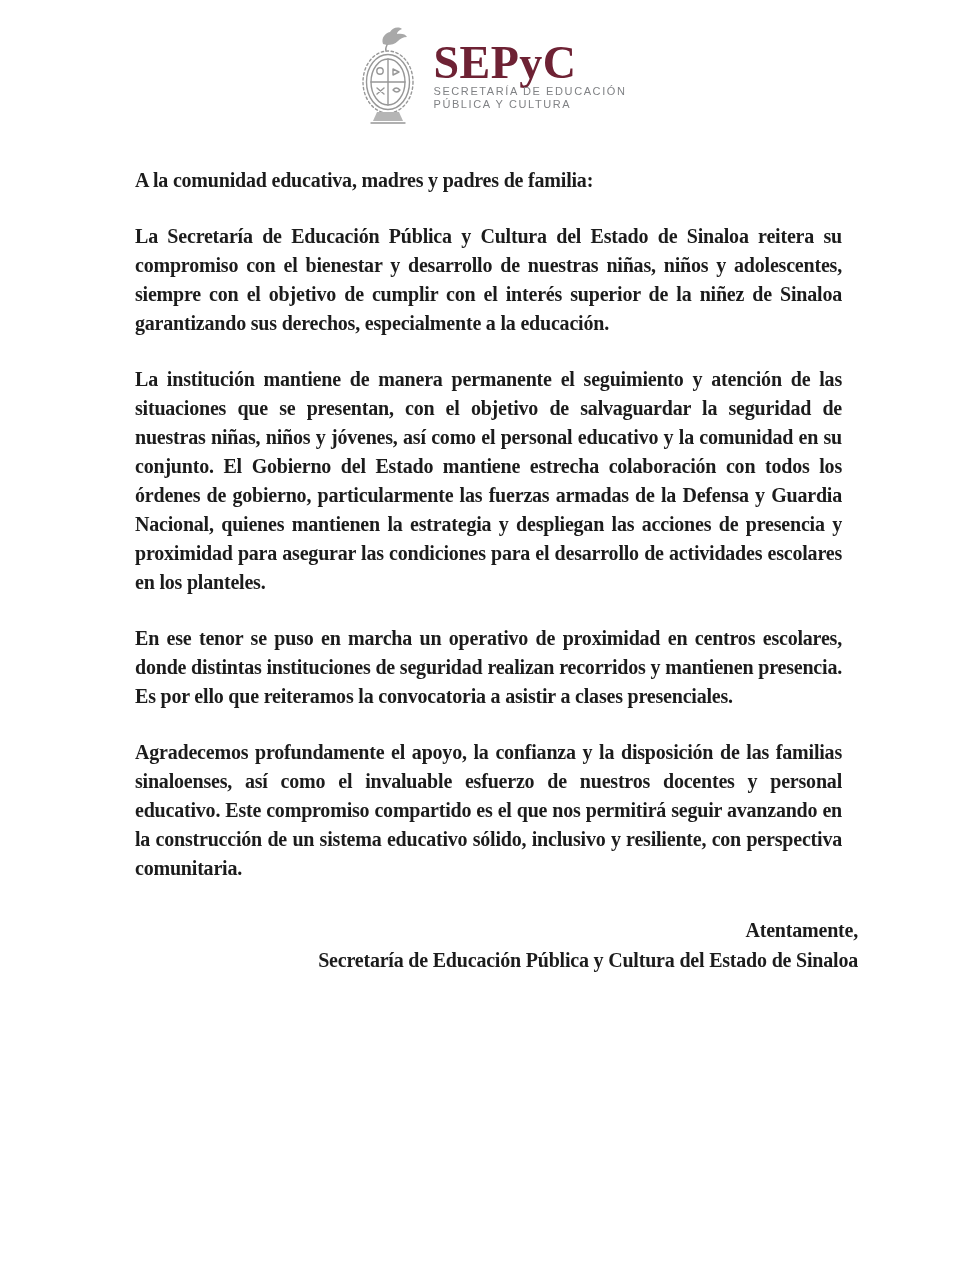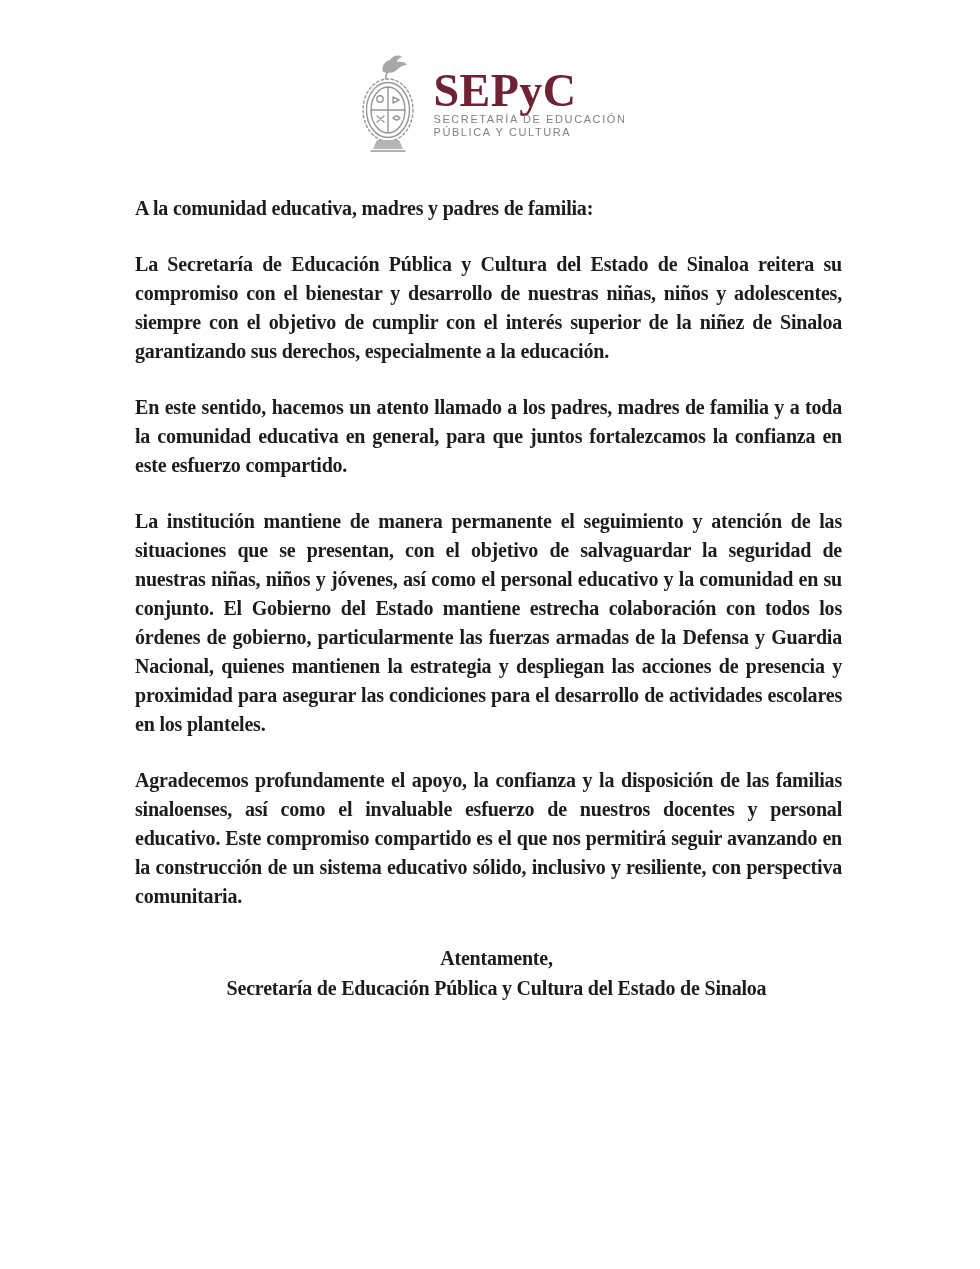--- a/index.html
+++ b/index.html
@@ -14,21 +14,21 @@
     background: #ffffff;
     overflow: hidden;
     font-family: "Liberation Serif", serif;
     color: #1c1c1c;
   }
   
   .logo-block {
     display: flex;
     justify-content: center;
     align-items: center;
-    padding-top: 52px;
+    padding-top: 24px;
   }
   .crest {
     width: 70px;
     height: 104px;
     margin-right: 10px;
     flex: 0 0 auto;
   }
   .logo-text {
     display: flex;
     flex-direction: column;
@@ -69,20 +69,21 @@
   .para {
     text-align: justify;
   }
   .closing {
     margin-top: 32px;
     text-align: center;
   }
   .closing p {
     margin: 0;
     line-height: 30px;
+    text-align: right;
   }
 </style>
 </head>
 <body>
 
 <div class="page">
 
   <header class="logo-block">
     <svg class="crest" viewBox="0 0 70 104" fill="none" stroke="#979797" stroke-width="1.4" stroke-linecap="round" stroke-linejoin="round">
 
@@ -109,22 +110,22 @@
     <div class="logo-text">
       <div class="logo-acronym">SEPyC</div>
       <div class="logo-org">SECRETARÍA DE EDUCACIÓN</div>
       <div class="logo-org">PÚBLICA Y CULTURA</div>
     </div>
   </header>
 
   <main class="letter">
     <p class="salutation">A la comunidad educativa, madres y padres de familia:</p>
     <p class="para">La Secretaría de Educación Pública y Cultura del Estado de Sinaloa reitera su compromiso con el bienestar y desarrollo de nuestras niñas, niños y adolescentes, siempre con el objetivo de cumplir con el interés superior de la niñez de Sinaloa garantizando sus derechos, especialmente a la educación.</p>
-    <p class="para">En este sentido, hacemos un atento llamado a los padres, madres de familia y a toda la comunidad educativa en general, para que juntos fortalezcamos la confianza en este esfuerzo compartido.</p>
     <p class="para">La institución mantiene de manera permanente el seguimiento y atención de las situaciones que se presentan, con el objetivo de salvaguardar la seguridad de nuestras niñas, niños y jóvenes, así como el personal educativo y la comunidad en su conjunto. El Gobierno del Estado mantiene estrecha colaboración con todos los órdenes de gobierno, particularmente las fuerzas armadas de la Defensa y Guardia Nacional, quienes mantienen la estrategia y despliegan las acciones de presencia y proximidad para asegurar las condiciones para el desarrollo de actividades escolares en los planteles.</p>
+    <p class="para">En ese tenor se puso en marcha un operativo de proximidad en centros escolares, donde distintas instituciones de seguridad realizan recorridos y mantienen presencia. Es por ello que reiteramos la convocatoria a asistir a clases presenciales.</p>
     <p class="para">Agradecemos profundamente el apoyo, la confianza y la disposición de las familias sinaloenses, así como el invaluable esfuerzo de nuestros docentes y personal educativo. Este compromiso compartido es el que nos permitirá seguir avanzando en la construcción de un sistema educativo sólido, inclusivo y resiliente, con perspectiva comunitaria.</p>
 
     <div class="closing">
       <p>Atentamente,</p>
       <p>Secretaría de Educación Pública y Cultura del Estado de Sinaloa</p>
     </div>
   </main>
 
 </div>
 

